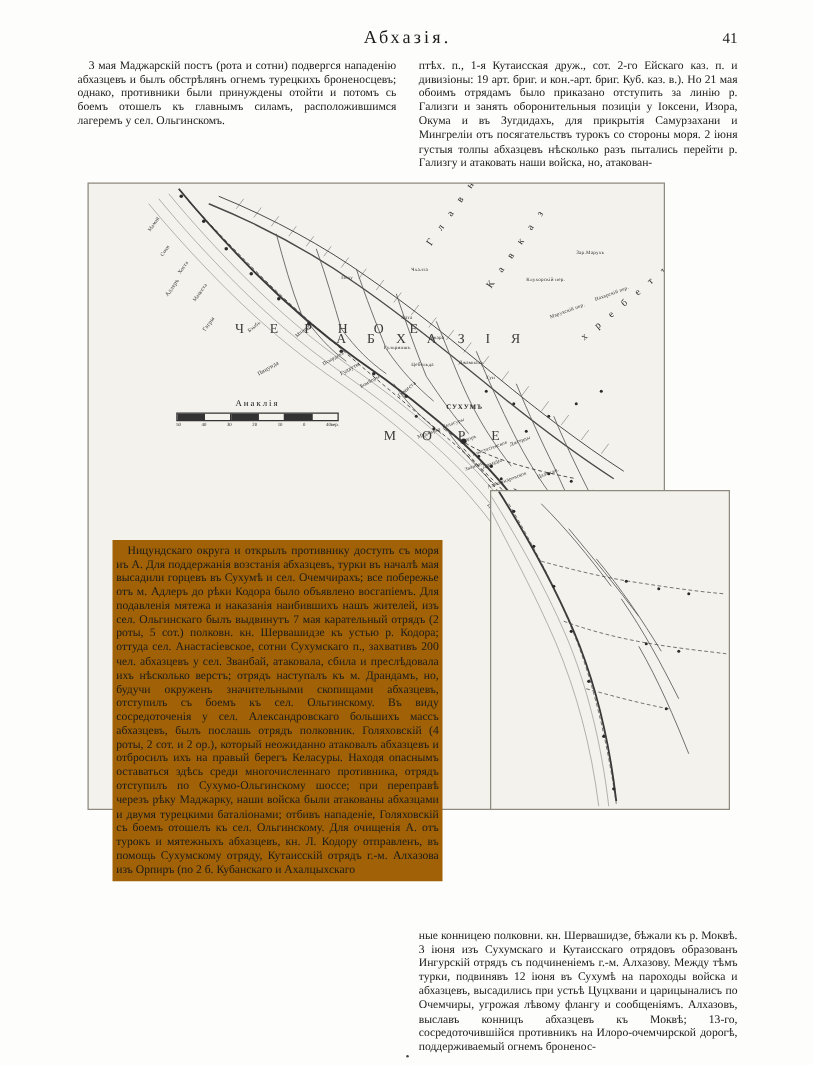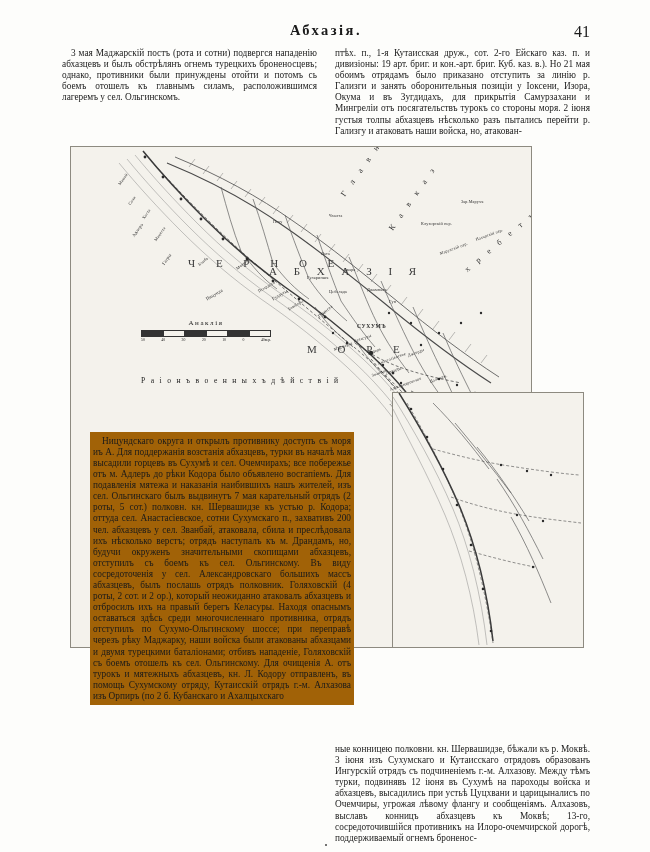--- a/index.html
+++ b/index.html
@@ -24,28 +24,28 @@
     height: 808px;
   }
   
   .head {
     position: relative;
     height: 26px;
   }
   .head-title {
     text-align: center;
     font-size: 14.5px;
-    font-weight: bold;
+    font-weight: normal;
     letter-spacing: 2.5px;
   }
   .head-folio {
     position: absolute;
     right: 0;
     top: 1px;
-    font-size: 16px;
+    font-size: 12px;
   }
   
   .cols {
     display: flex;
     gap: 18px;
   }
   .col {
     width: 255px;
   }
   .para {
@@ -403,21 +403,20 @@
             <span>40</span>
             <span>30</span>
             <span>20</span>
             <span>10</span>
             <span>0</span>
             <span>40вер.</span>
           </div>
         </div>
 
         <div class="map-caption">
-          <div>Р а і о н ъ   в о е н н ы х ъ   д ѣ й с т в і й</div>
         </div>
       </div>
 
       <div class="map-frame small">
         <svg width="190" height="254" viewBox="0 0 190 254">
           <path d="M6,0 C26,32 48,70 66,112 C82,150 94,196 100,248" fill="none" stroke="#3a3a3a" stroke-width="1.5"></path>
           <g stroke="#6a6a6a" stroke-width="0.45" opacity=".85">
             <path d="M0,4 C20,36 42,74 60,116 C76,154 88,200 94,252" fill="none"></path>
             <path d="M0,16 C14,44 34,80 52,122 C68,160 80,204 86,252" fill="none"></path>
           </g>

